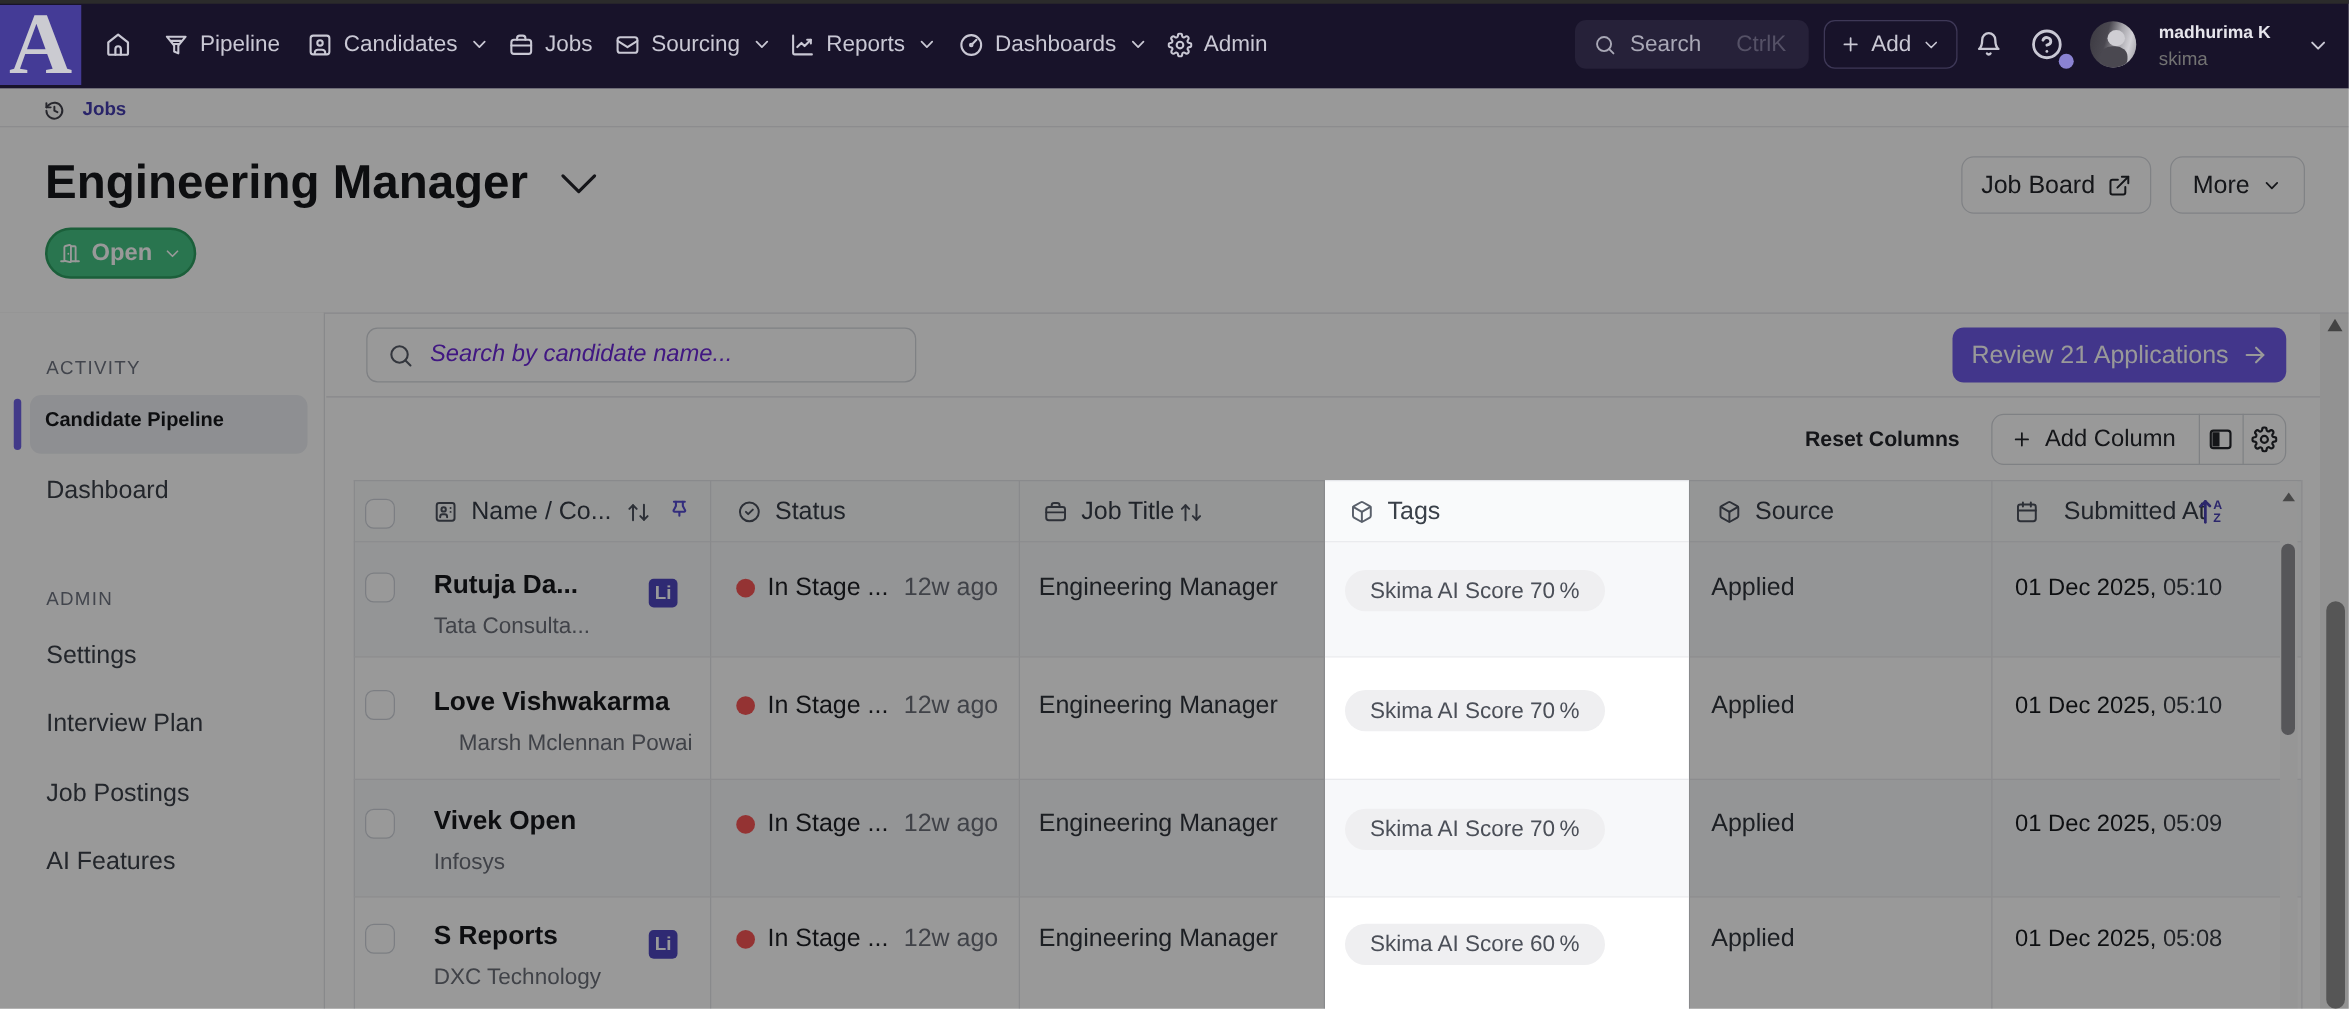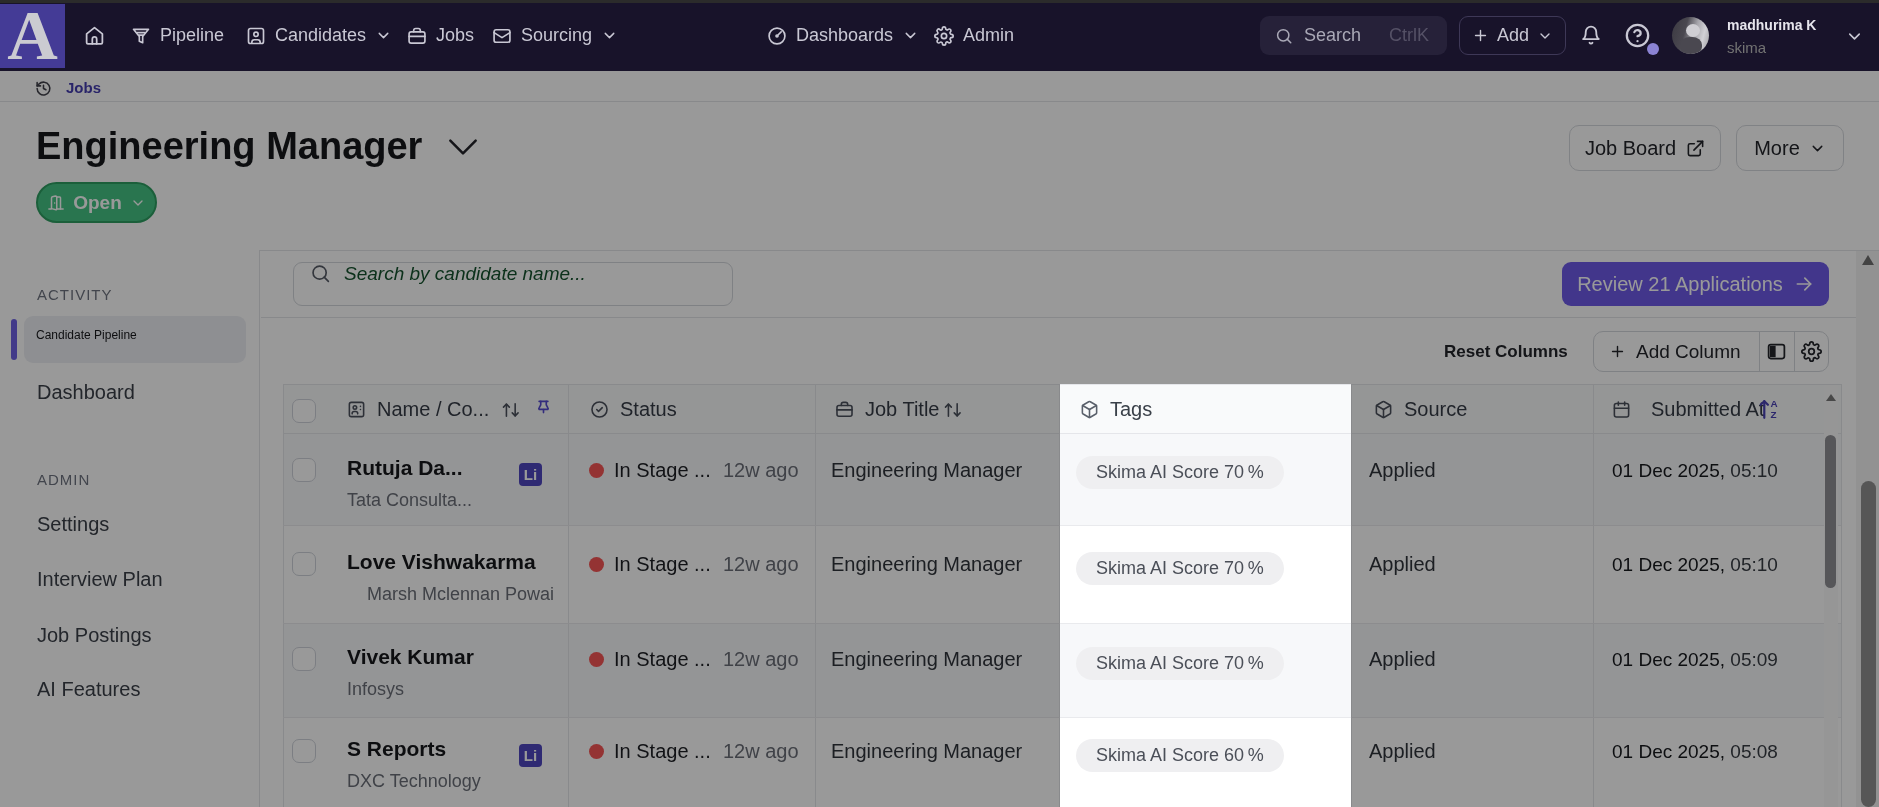--- a/index.html
+++ b/index.html
@@ -79,20 +79,31 @@
   <div class="navitem" style="left:492px">
         <svg width="20" height="20" viewBox="0 0 24 24" class="ic">
           <rect x="2.5" y="4.5" width="19" height="15" rx="2.5"></rect>
           <path d="m2.5 8 9.5 6 9.5-6"></path>
         </svg>
         <span>Sourcing</span>
         <svg width="17" height="17" viewBox="0 0 24 24" class="ic">
           <path d="m6 9 6 6 6-6"></path>
         </svg>
       </div>
+  <div class="navitem" style="left:632px">
+        <svg width="20" height="20" viewBox="0 0 24 24" class="ic">
+          <path d="M3 3v16.5A1.5 1.5 0 0 0 4.5 21H21"></path>
+          <path d="m7 14 4-4 3 3 6-6"></path>
+          <path d="M16.5 7H20v3.5"></path>
+        </svg>
+        <span>Reports</span>
+        <svg width="17" height="17" viewBox="0 0 24 24" class="ic">
+          <path d="m6 9 6 6 6-6"></path>
+        </svg>
+      </div>
   <div class="navitem" style="left:767px">
         <svg width="20" height="20" viewBox="0 0 24 24" class="ic">
           <circle cx="12" cy="12" r="9.5"></circle>
           <path d="m13.5 10.5 3.5-3.5"></path>
           <circle cx="12" cy="12" r="1.2"></circle>
         </svg>
         <span>Dashboards</span>
         <svg width="17" height="17" viewBox="0 0 24 24" class="ic">
           <path d="m6 9 6 6 6-6"></path>
         </svg>
@@ -193,30 +204,30 @@
           <path d="m6 9 6 6 6-6"></path>
         </svg>
   </div>
 </div>
 <div class="abs" style="left:0; top:250px; width:1879px; height:1px; background:#e3e4e8;"></div>
 
 <div id="sidebar">
   <div class="sidelabel" style="top:36px;">ACTIVITY</div>
   <div class="abs" style="left:24px; top:66px; width:222px; height:47px; background:#edeff3; border-radius:9px;"></div>
   <div class="abs" style="left:11px; top:69px; width:6px; height:41px; background:#6e62e4; border-radius:3px;"></div>
-  <div class="abs" style="left:36px; top:78px; font-size:12px; font-weight:normal; color:#17181c;">Candidate Pipeline</div>
+  <div class="abs" style="left:36px; top:78px; font-size:16px; font-weight:bold; color:#17181c;">Candidate Pipeline</div>
   <div class="sideitem" style="top:131px;">Dashboard</div>
   <div class="sidelabel" style="top:221px;">ADMIN</div>
   <div class="sideitem" style="top:263px;">Settings</div>
   <div class="sideitem" style="top:318px;">Interview Plan</div>
   <div class="sideitem" style="top:374px;">Job Postings</div>
   <div class="sideitem" style="top:428px;">AI Features</div>
 </div>
 
-<div class="abs" style="left:293px; top:262px; width:440px; height:44px; border:1px solid #d4d7dc; border-radius:9px; background:#fff; display:flex; align-items:flex-start; color:#14532d;">
+<div class="abs" style="left:293px; top:262px; width:440px; height:44px; border:1px solid #d4d7dc; border-radius:9px; background:#fff; display:flex; align-items:center; color:#6d28d9;">
   <svg width="21" height="21" viewBox="0 0 24 24" class="ic" style="margin:0 13px 0 16px; color:#565b66; stroke-width:1.9">
         <circle cx="11" cy="11" r="7.5"></circle>
         <path d="m21 21-4.8-4.8"></path>
       </svg>
   <span style="font-style:italic; font-size:19px;">Search by candidate name...</span>
 </div>
 <div class="abs" style="left:1562px; top:262px; width:267px; height:44px; background:#6e5be8; border-radius:9px; display:flex; align-items:center; justify-content:center; gap:11px; color:#fff; font-size:20px; font-weight:500;">
   <span>Review 21 Applications</span>
   <svg width="20" height="20" viewBox="0 0 24 24" class="ic">
         <path d="M4 12h16"></path>
@@ -364,21 +375,21 @@
 <div class="name2" style="left:367px; top:584px;">Marsh Mclennan Powai</div>
 <div class="dot" style="left:589px; top:557px;"></div>
 <div class="cellt" style="left:614px; top:553px; color:#1d1f24;">In Stage ...</div>
 <div class="cellt" style="left:723px; top:553px; color:#6b6f78;">12w ago</div>
 <div class="cellt" style="left:831px; top:553px;">Engineering Manager</div>
 <div class="pill" style="left:1076px; top:552px;">Skima AI Score 70 %</div>
 <div class="cellt" style="left:1369px; top:553px;">Applied</div>
 <div class="cellt" style="left:1612px; top:554px; font-size:19px;"><span style="color:#17191d">01 Dec 2025,</span> <span style="color:#383d44">05:10</span></div>
 
 <div class="cb" style="left:292px; top:647px;"></div>
-<div class="abs name1" style="left:347px; top:645px;">Vivek Kumar</div>
+<div class="abs name1" style="left:347px; top:645px;">Vivek Open</div>
 <div class="name2" style="left:347px; top:679px;">Infosys</div>
 <div class="dot" style="left:589px; top:652px;"></div>
 <div class="cellt" style="left:614px; top:648px; color:#1d1f24;">In Stage ...</div>
 <div class="cellt" style="left:723px; top:648px; color:#6b6f78;">12w ago</div>
 <div class="cellt" style="left:831px; top:648px;">Engineering Manager</div>
 <div class="pill" style="left:1076px; top:647px;">Skima AI Score 70 %</div>
 <div class="cellt" style="left:1369px; top:648px;">Applied</div>
 <div class="cellt" style="left:1612px; top:649px; font-size:19px;"><span style="color:#17191d">01 Dec 2025,</span> <span style="color:#383d44">05:09</span></div>
 
 <div class="cb" style="left:292px; top:739px;"></div>

